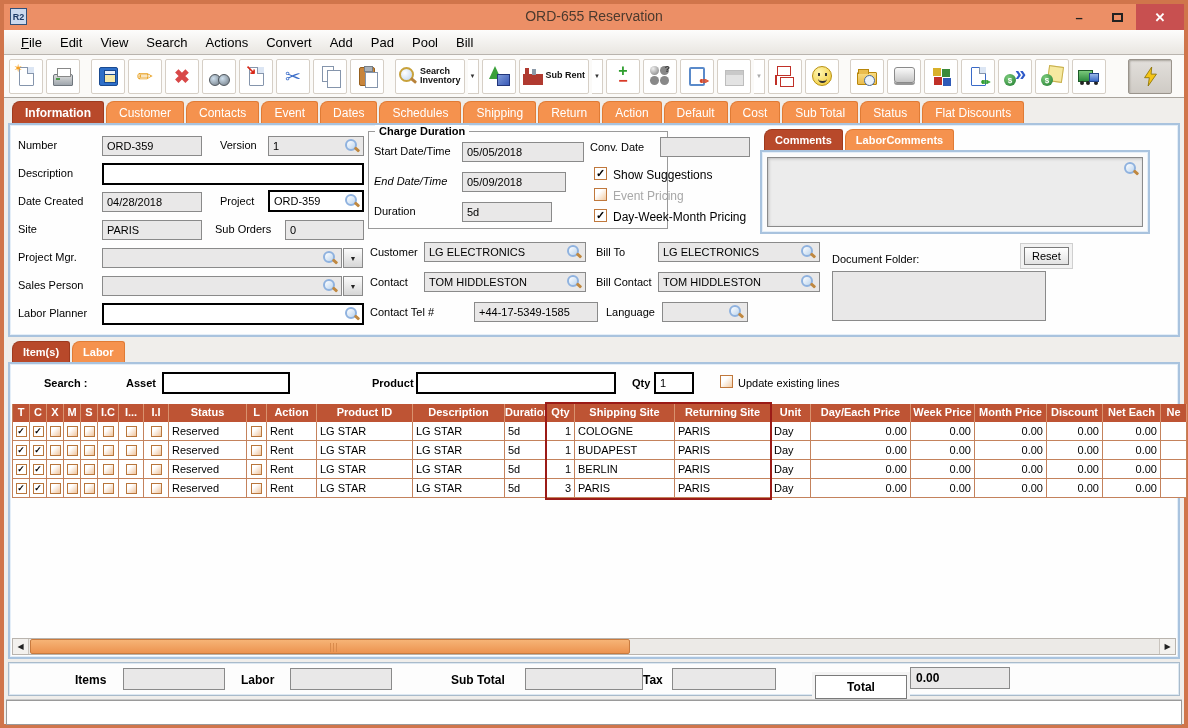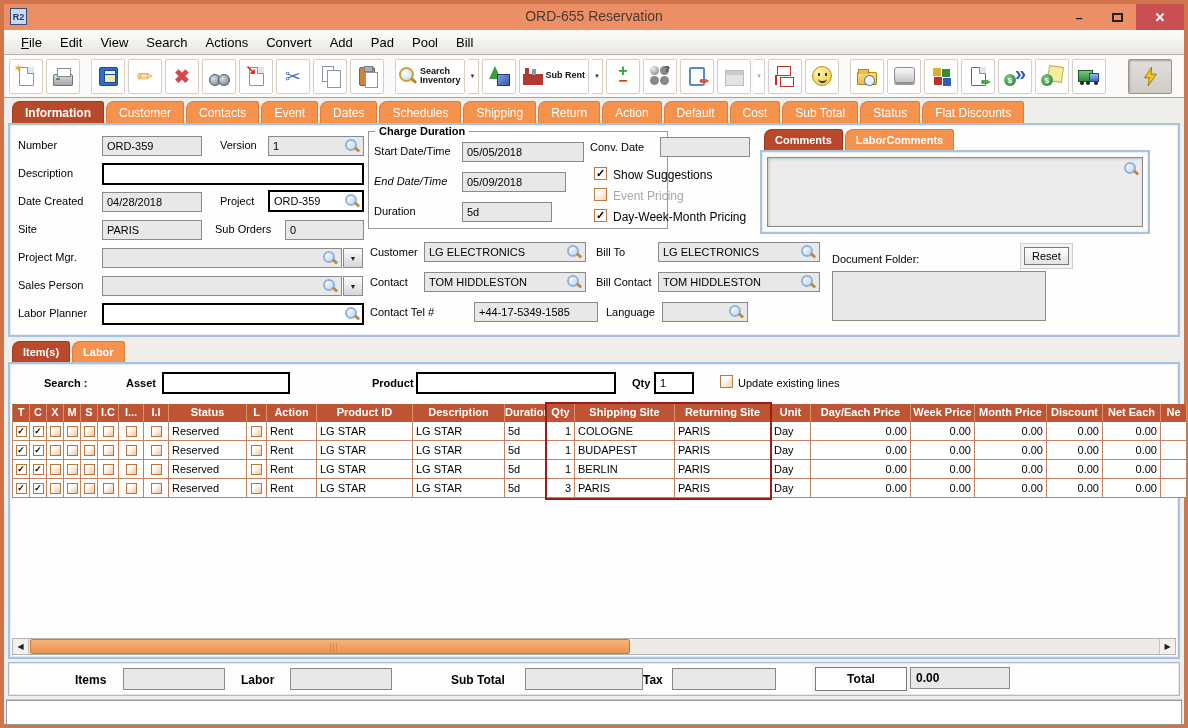--- a/index.html
+++ b/index.html
@@ -626,18 +626,18 @@
 
   <div class="totals">
     <span class="tlbl" style="left:66px;top:10px;">Items</span>
     <div class="tfld" style="left:114px;top:5px;width:102px;"></div>
     <span class="tlbl" style="left:232px;top:10px;">Labor</span>
     <div class="tfld" style="left:281px;top:5px;width:102px;"></div>
     <span class="tlbl" style="left:442px;top:10px;">Sub Total</span>
     <div class="tfld" style="left:516px;top:5px;width:118px;"></div>
     <span class="tlbl" style="left:634px;top:10px;">Tax</span>
     <div class="tfld" style="left:663px;top:5px;width:104px;"></div>
-    <div class="totalbox" style="left:806px;top:4px;width:92px;">Total</div>
+    <div class="totalbox" style="left:806px;top:12px;width:92px;">Total</div>
     <div class="tfld" style="left:901px;top:4px;width:100px;">0.00</div>
   </div>
 
   <div class="statusbar"></div>
 </div>
 
 </body></html>

